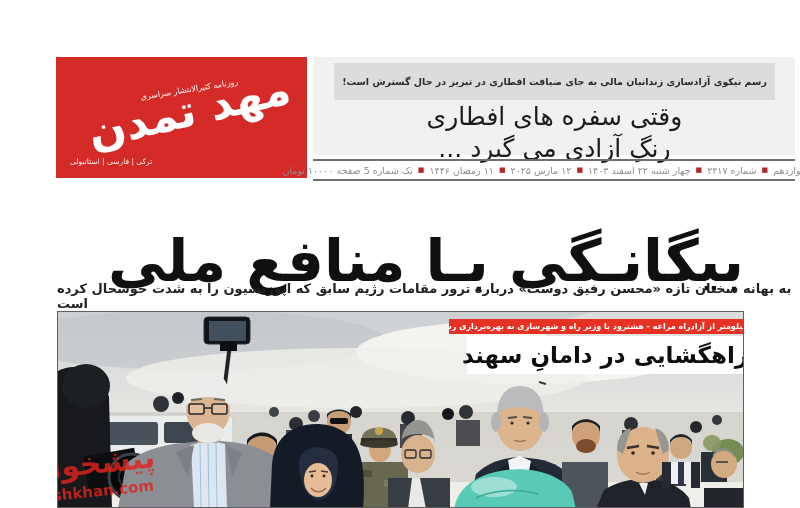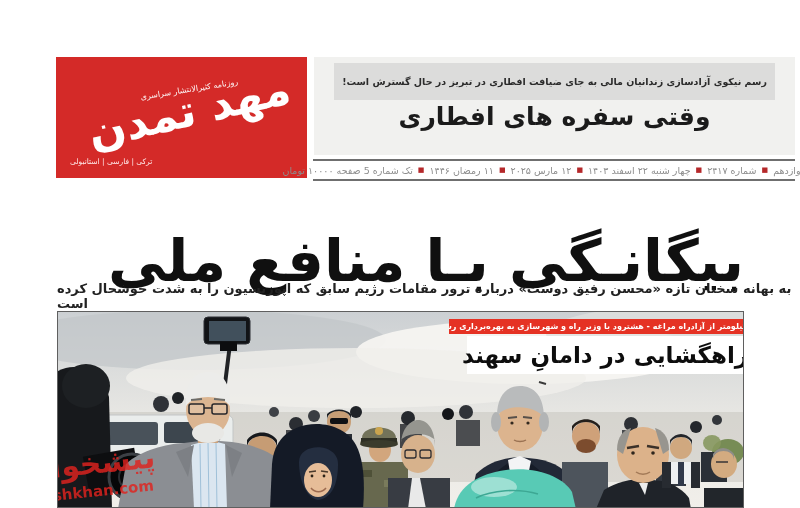--- a/index.html
+++ b/index.html
@@ -11,21 +11,21 @@
   .logo-box{position:absolute;left:56px;top:57px;width:251px;height:121px;background:#d42a28;overflow:hidden;}
   .logo-title{position:absolute;left:18px;top:8px;width:230px;color:#fff;font-size:44px;font-weight:bold;
     transform:rotate(-13deg);transform-origin:center;text-align:center;top:28px;letter-spacing:-2px;}
   .logo-tagline{position:absolute;right:68px;top:28px;color:#fff;font-size:8px;transform:rotate(-9deg);opacity:.95;}
   .logo-langs{position:absolute;left:14px;bottom:12px;color:#ffe9e9;font-size:7.5px;letter-spacing:.5px;}
 
   
   .top-panel{position:absolute;left:314px;top:57px;width:481px;height:98px;background:#f1f1ef;text-align:center;}
   .kicker{display:inline-block;margin-top:6px;background:#dcdcdb;color:#2b2b2b;font-size:9.5px;font-weight:bold;
     padding:13px 8px;white-space:nowrap;}
-  .top-headline{margin-top:1px;font-size:25px;line-height:1.26;font-weight:700;color:#1b1b1b;}
+  .top-headline{margin-top:1px;font-size:25px;line-height:1.26;font-weight:400;color:#1b1b1b;}
 
   
   .dateline{position:absolute;left:313px;top:159px;width:482px;height:22px;
     border-top:2px solid #6f6f6f;border-bottom:2px solid #6f6f6f;
     display:flex;align-items:center;justify-content:center;direction:rtl;gap:5px;
     font-size:9.5px;color:#8d8d8d;white-space:nowrap;}
   .dl-sep{color:#b5282a;font-size:7px;line-height:1;}
 
   
   .lead-headline{position:absolute;left:57px;top:183px;width:738px;text-align:center;direction:rtl;
@@ -51,20 +51,21 @@
   <div class="logo-box">
     <div class="logo-title">مهد تمدن</div>
     <div class="logo-tagline">روزنامه کثیرالانتشار سراسری</div>
     <div class="logo-langs">ترکی | فارسی | استانبولی</div>
   </div>
 
   <div class="top-panel">
     <span class="kicker">رسم نیکوی آزادسازی زندانیان مالی به جای ضیافت افطاری در تبریز در حال گسترش است!</span>
     <div class="top-headline">
       <div>وقتی سفره های افطاری</div>
+      <div>رنگِ آزادی می گیرد ...</div>
     </div>
   </div>
 
   <div class="dateline">
     <span>سال دوازدهم</span>
     <span class="dl-sep">■</span>
     <span>شماره ۲۴۱۷</span>
     <span class="dl-sep">■</span>
     <span>چهار شنبه ۲۲ اسفند ۱۴۰۳</span>
     <span class="dl-sep">■</span>

